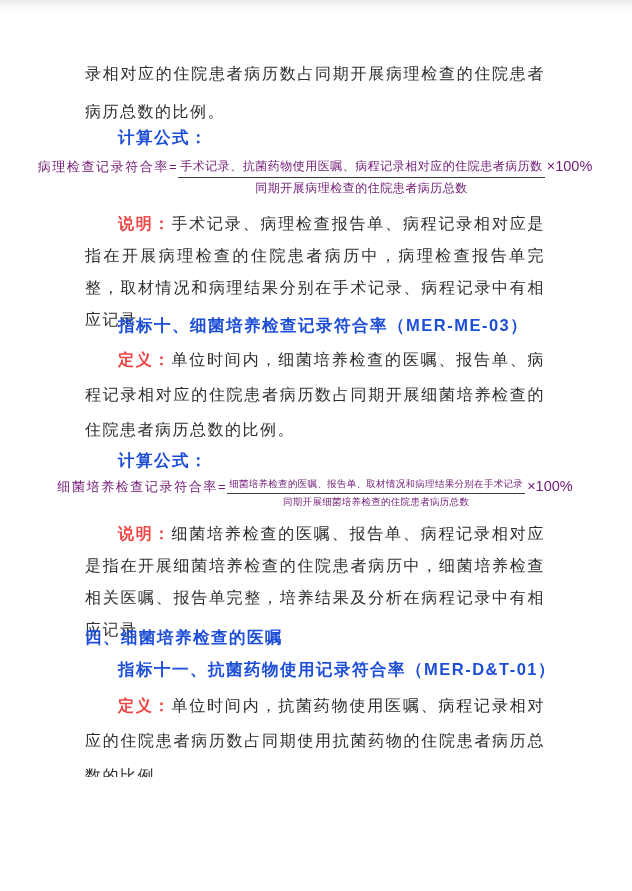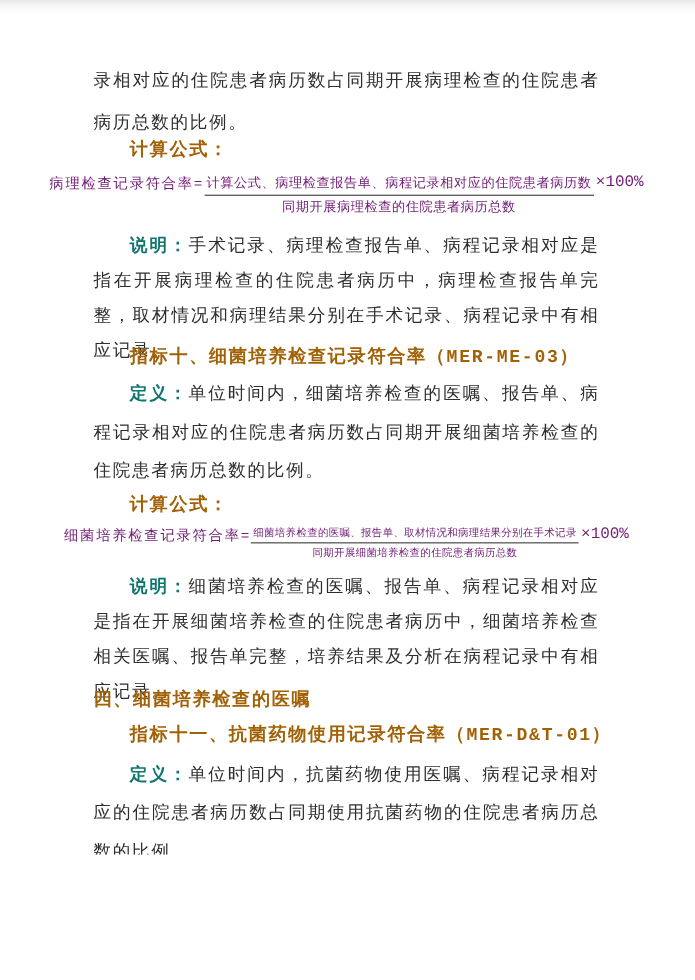--- a/index.html
+++ b/index.html
@@ -1,40 +1,40 @@
 <!DOCTYPE html>
 <html lang="zh"><head>
 <meta charset="utf-8">
 <style>
   html,body { margin:0; padding:0; background:#ffffff; }
   .page {
     position:relative;
     width:632px; height:777px;
     background:#ffffff;
-    font-family:Liberation Mono, monospace;
+    font-family:Liberation Sans, sans-serif;
     color:#2e2e2e;
     overflow:hidden;
   }
   .page::before{ 
     content:"";
     position:absolute; left:0; top:0; right:0; height:14px;
     background:linear-gradient(to bottom, #e9e9e9 0%, #f7f7f7 40%, #ffffff 100%);
     pointer-events:none;
   }
   .block { position:absolute; left:85px; width:460px; }
   .body-text {
     font-size:16px;
     letter-spacing:1.5px;
     text-align:justify;
     text-justify:inter-character;
   }
   .indent { text-indent:33px; }
-  .lead { font-weight:bold; color:#0f766e; }
+  .lead { font-weight:bold; color:#ef4444; }
   .heading {
-    font-weight:bold; color:#a16207;
+    font-weight:bold; color:#1d4ed8;
     font-size:16.5px; letter-spacing:1.5px;
     line-height:22px;
     white-space:nowrap;
   }
   .heading.indented { padding-left:33px; }
   
   .formula {
     display:flex; justify-content:center; align-items:flex-start;
     white-space:nowrap; color:#701a75;
   }
@@ -55,21 +55,21 @@
 
 <div class="page">
 
   <p class="block body-text" style="top:55px; line-height:38px; margin:0;">录相对应的住院患者病历数占同期开展病理检查的住院患者病历总数的比例。</p>
 
   <div class="block heading indented" style="top:126px;">计算公式：</div>
 
   <div class="block formula formula-large" style="top:158px; height:46px;">
     <span class="flabel">病理检查记录符合率=</span>
       <span class="frac">
-        <span class="num">计算公式、病理检查报告单、病程记录相对应的住院患者病历数</span>
+        <span class="num">手术记录、抗菌药物使用医嘱、病程记录相对应的住院患者病历数</span>
         <span class="den">同期开展病理检查的住院患者病历总数</span>
       </span>
       <span class="mult">×100%</span>
   </div>
 
   <p class="block body-text indent" style="top:208px; line-height:32px; margin:0;"><span class="lead">说明：</span><span>手术记录、病理检查报告单、病程记录相对应是指在开展病理检查的住院患者病历中，病理检查报告单完整，取材情况和病理结果分别在手术记录、病程记录中有相应记录。</span></p>
 
   <div class="block heading indented" style="top:314px;">指标十、细菌培养检查记录符合率（MER-ME-03）</div>
 
   <p class="block body-text indent" style="top:342px; line-height:35px; margin:0;"><span class="lead">定义：</span><span>单位时间内，细菌培养检查的医嘱、报告单、病程记录相对应的住院患者病历数占同期开展细菌培养检查的住院患者病历总数的比例。</span></p>

